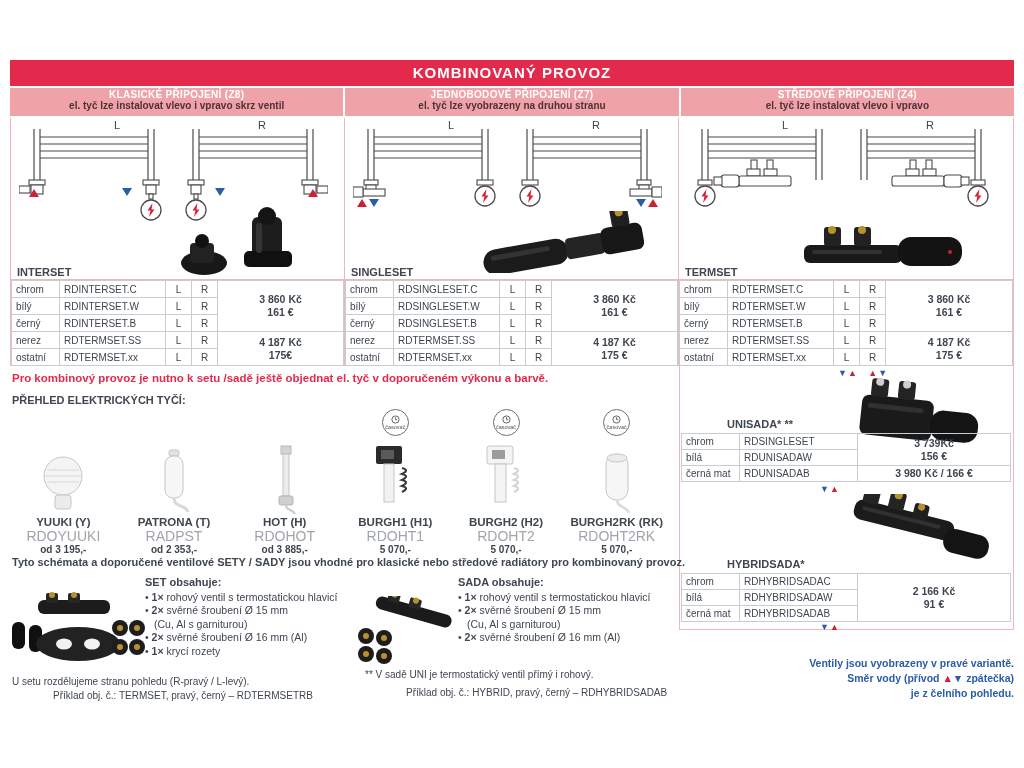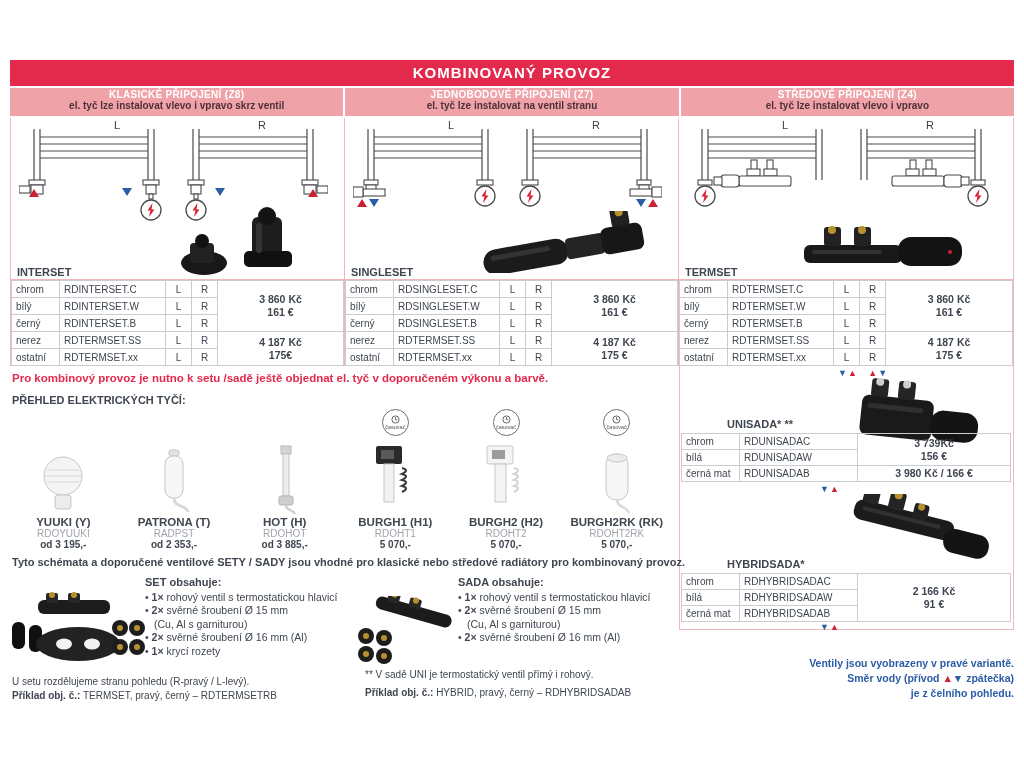--- a/index.html
+++ b/index.html
@@ -45,32 +45,32 @@
   .red-note{position:absolute;left:12px;top:372px;color:#e32a4c;font-weight:bold;font-size:11.5px;}
   .rods-title{position:absolute;left:12px;top:394px;font-weight:bold;font-size:11px;color:#3f4650;}
   .rods{position:absolute;left:8px;top:408px;width:664px;display:flex;}
   .rod{flex:1;text-align:center;}
   .badge-slot{height:28px;display:flex;align-items:center;justify-content:center;}
   .badge{width:27px;height:27px;border:1.5px solid #6e6e6e;border-radius:50%;display:flex;
          flex-direction:column;align-items:center;justify-content:center;color:#555;box-sizing:border-box;}
   .badge span{font-size:5.5px;line-height:6px;}
   .rod-img{height:78px;display:flex;align-items:flex-end;justify-content:center;}
   .rod-name{font-weight:bold;font-size:11.5px;margin-top:2px;}
-  .rod-code{font-size:10px;color:#a0a5ab;}
+  .rod-code{font-size:14px;color:#a0a5ab;}
   .rod-price{font-size:10px;font-weight:bold;}
   
   .schema-note{position:absolute;left:12px;top:556px;width:720px;font-weight:bold;font-size:11px;color:#3f4650;}
   .contains{position:absolute;font-size:10.5px;line-height:13.5px;}
   .contains .ttl{font-weight:bold;font-size:11px;margin-bottom:1px;}
   .contains ul{margin:0;padding:0;list-style:none;}
   .contains li::before{content:"• ";}
   .contains .qty{font-weight:bold;}
   .contains .cont{padding-left:9px;}
   .fn{position:absolute;font-size:10px;}
-  .example .lbl{font-weight:bold;}
+  .example .lbl{font-weight:normal;margin-left:41px;}
   .blue-note{position:absolute;right:10px;top:656px;width:240px;text-align:right;
              color:#2b5ca6;font-size:10.5px;line-height:15px;font-weight:bold;}
 </style>
 </head>
 <body>
 
 <div id="page">
 
   <svg width="0" height="0" style="position:absolute">
     <defs>
@@ -93,21 +93,21 @@
 
   <div class="banner">KOMBINOVANÝ PROVOZ</div>
 
   <div class="hdr-row">
     <div class="hdr-cell">
       <div class="hdr-line1">KLASICKÉ PŘIPOJENÍ (Z8)</div>
       <div class="hdr-line2">el. tyč lze instalovat vlevo i vpravo skrz ventil</div>
     </div>
     <div class="hdr-cell">
       <div class="hdr-line1">JEDNOBODOVÉ PŘIPOJENÍ (Z7)</div>
-      <div class="hdr-line2">el. tyč lze instalovat na ventil stranu</div>
+      <div class="hdr-line2">el. tyč lze vyobrazeny na druhou stranu</div>
     </div>
     <div class="hdr-cell">
       <div class="hdr-line1">STŘEDOVÉ PŘIPOJENÍ (Z4)</div>
       <div class="hdr-line2">el. tyč lze instalovat vlevo i vpravo</div>
     </div>
   </div>
 
   <div class="diagram-row">
 
     <div class="dcell">
@@ -414,21 +414,21 @@
     <div class="mini-label" style="top:52px">UNISADA* **</div>
     <table class="mini-table" style="top:67px">
       <colgroup>
           <col style="width:58px">
           <col style="width:118px">
           <col>
         </colgroup>
       <tbody>
           <tr>
             <td>chrom</td>
-            <td>RDUNISADAC</td>
+            <td>RDSINGLESET</td>
             <td class="price" rowspan="2">
               <div>3 739Kč</div>
               <div>156 €</div>
             </td>
           </tr>
       <tr>
             <td>bílá</td>
             <td>RDUNISADAW</td>
           </tr>
       <tr>

